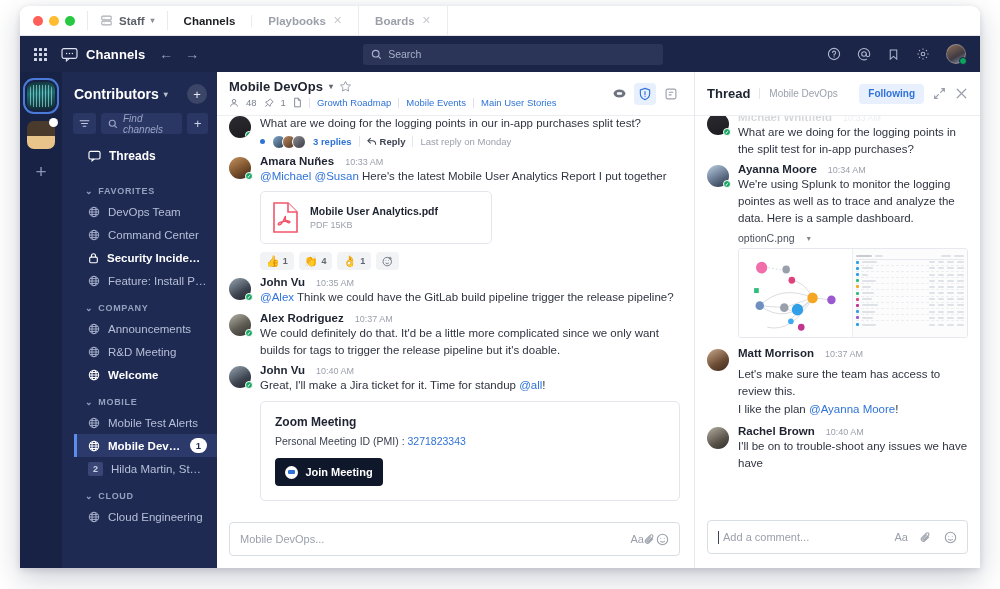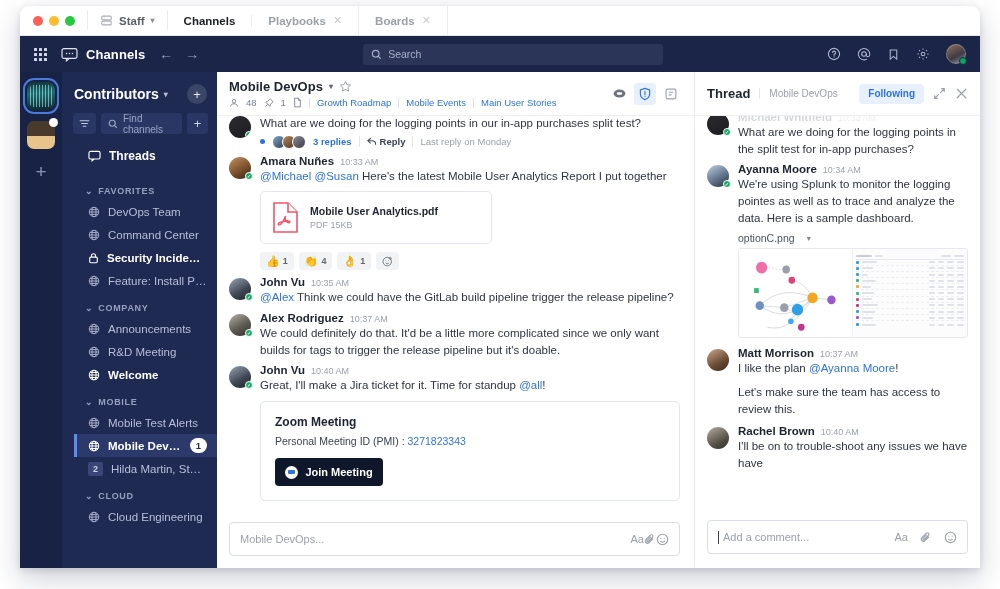--- a/index.html
+++ b/index.html
@@ -115,21 +115,21 @@
   }
   .sb-head {
     display: flex; align-items: center; justify-content: space-between;
     padding: 12px 10px 9px 12px;
   }
   .sb-title { color: #fff; font-size: 14px; font-weight: 700; display: flex; align-items: center; gap: 5px; }
   .round-btn {
     width: 20px; height: 20px; border-radius: 50%; background: rgba(255,255,255,.13);
     display: flex; align-items: center; justify-content: center; color: #e6eaf6; font-size: 13px;
   }
-  .sb-search { display: flex; align-items: center; gap: 5px; padding: 0 9px 9px 11px; }
+  .sb-search { display: flex; align-items: center; gap: 5px; padding: 0 9px 9px 11px; font-style: italic; }
   .filter-btn {
     width: 23px; height: 21px; border-radius: 3px; background: #2a3764;
     display: flex; align-items: center; justify-content: center;
   }
   .find {
     flex: 1; height: 21px; border-radius: 3px; background: #2a3764;
     display: flex; align-items: center; gap: 5px; padding: 0 7px; color: #9aa3c4; font-size: 10px;
   }
   .plus-sq {
     width: 21px; height: 21px; border-radius: 3px; background: #2a3764;
@@ -186,21 +186,21 @@
   .av { width: 22px; height: 22px; border-radius: 50%; flex: none; position: relative; margin-top: 2px; }
   .av .ok {
     position: absolute; right: -2px; bottom: -1px; width: 8px; height: 8px; border-radius: 50%;
     background: #17a563; border: 1.5px solid #fff;
   }
   .av .ok::after {
     content: "✓"; position: absolute; inset: 0; color: #fff; font-size: 5px;
     display: flex; align-items: center; justify-content: center; font-weight: 700;
   }
   .mbody { flex: 1; min-width: 0; }
-  .mhead { display: flex; align-items: baseline; gap: 6px; }
+  .mhead { display: flex; align-items: baseline; gap: 11px; }
   .mname { font-size: 11.5px; font-weight: 700; color: #1d2330; }
   .mtime { font-size: 9px; color: #9aa0ab; }
   .mtext { font-size: 11.5px; color: #2f3440; line-height: 1.45; margin-top: 1px; }
   .mention { color: #2f73d8; }
   .thread-meta { display: flex; align-items: center; gap: 7px; margin-top: 3px; font-size: 9.5px; }
   .blue-dot { width: 5px; height: 5px; border-radius: 50%; background: #2f73d8; }
   .mini-avs { display: flex; }
   .mini-avs span { width: 14px; height: 14px; border-radius: 50%; display: block; border: 1.5px solid #fff; margin-left: -4px; }
   .mini-avs span:first-child { margin-left: 0; }
   .replies { color: #2f73d8; font-weight: 700; }
@@ -978,24 +978,24 @@
           </div>
         </div>
 
         <div class="msg" style="margin-top:9px;">
           <span class="av" style="background:linear-gradient(150deg,#caa98c,#6b4b33 60%,#3a2a1f);"></span>
           <div class="mbody">
             <div class="mhead">
               <span class="mname">Matt Morrison</span>
               <span class="mtime">10:37 AM</span>
             </div>
+            <div class="mtext" style="margin-top:7px;">Let's make sure the team has access to review this.</div>
             <div class="mtext">
               <span>I like the plan </span><span class="mention">@Ayanna Moore</span><span>!</span>
             </div>
-            <div class="mtext" style="margin-top:7px;">Let's make sure the team has access to review this.</div>
           </div>
         </div>
 
         <div class="msg" style="margin-top:8px;">
           <span class="av" style="background:linear-gradient(150deg,#b5b0a4,#5a544a 60%,#2f2b26);"></span>
           <div class="mbody">
             <div class="mhead">
               <span class="mname">Rachel Brown</span>
               <span class="mtime">10:40 AM</span>
             </div>

